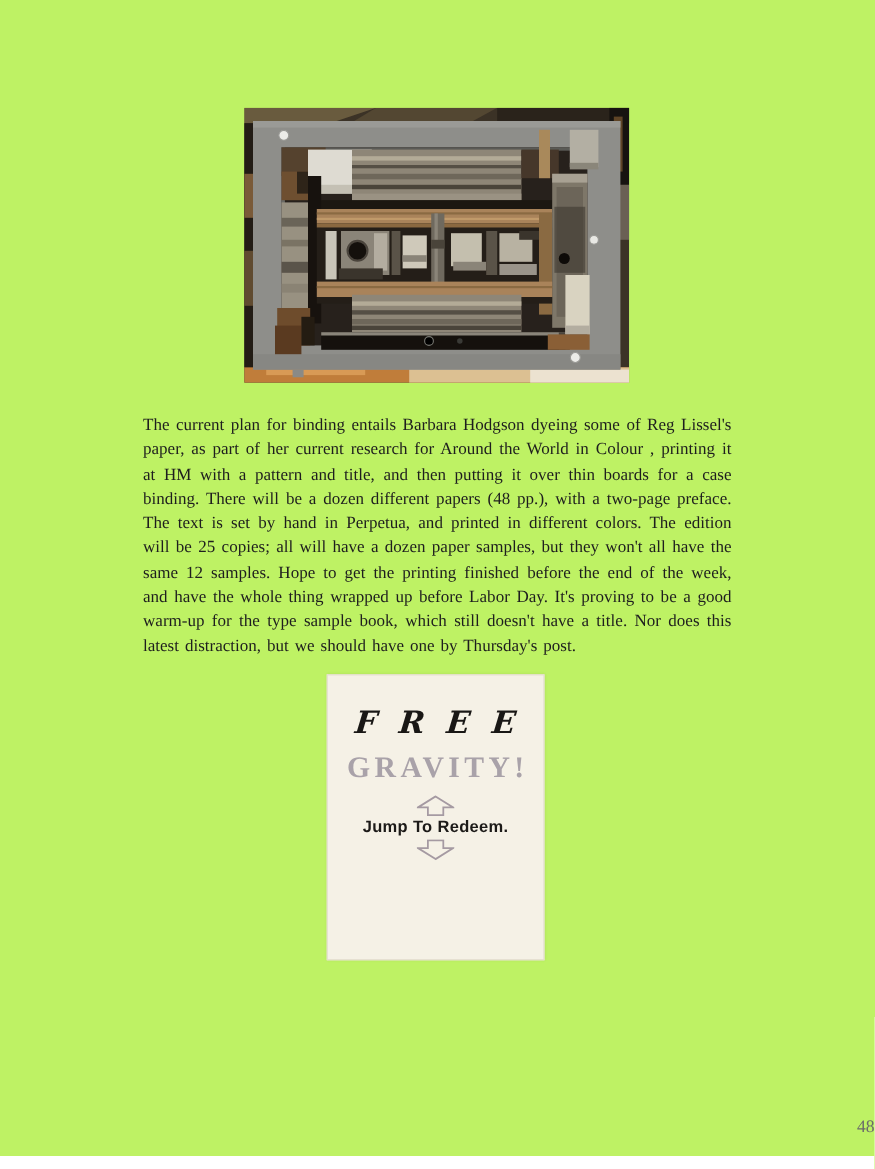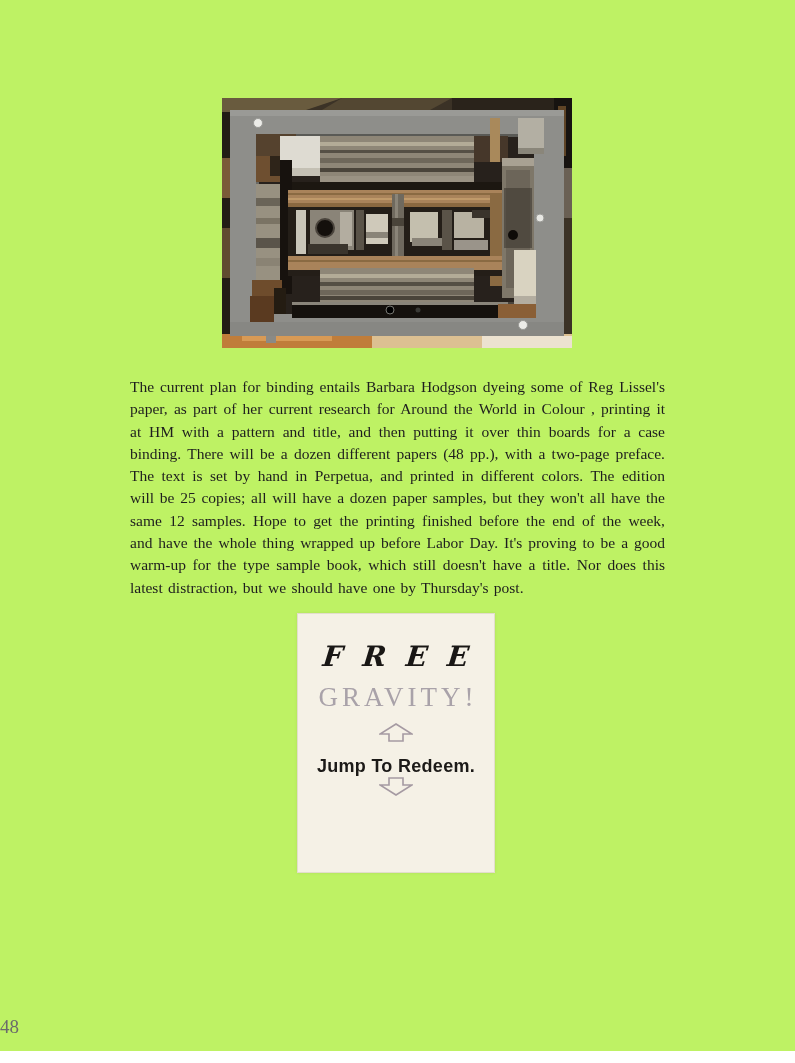--- a/index.html
+++ b/index.html
@@ -23,39 +23,39 @@
     display:flex;flex-direction:column;align-items:center;
   }
   .card-free{
     margin-top:28px;margin-left:20px;
     font-family:"DejaVu Serif",serif;font-style:italic;font-weight:bold;
     font-size:28px;line-height:30px;letter-spacing:20px;color:#191715;
     transform:skewX(-6deg);
   }
   .card-gravity{
     margin-top:10px;margin-left:4px;
-    font-family:"Liberation Serif",serif;font-weight:400;
+    font-family:"Liberation Serif",serif;font-weight:700;
     font-size:27px;line-height:30px;letter-spacing:4px;color:#a9a2a9;
   }
   .card-arrow{display:block;}
   .arrow-up{margin-top:11px;}
   .arrow-down{margin-top:3px;}
   .card-redeem{
-    margin-top:16px;
+    margin-top:2px;
     font-family:"Liberation Sans",sans-serif;font-weight:700;
-    font-size:18px;line-height:16px;letter-spacing:0.3px;color:#1c1a18;
+    font-size:15px;line-height:16px;letter-spacing:0.3px;color:#1c1a18;
   }
   .footnote{
     position:absolute;left:130px;top:911px;width:535px;margin:0;
     font-size:15.5px;line-height:22.3px;font-style:italic;
     text-align:justify;text-align-last:justify;color:#242424;word-spacing:2px;
   }
   .page-number{
     position:absolute;left:0;top:1016px;width:795px;margin:0;
-    text-align:left;font-size:19px;color:#6b6b6b;
+    text-align:right;font-size:16px;color:#6b6b6b;
   }
 </style>
 </head>
 <body>
 
 <div class="page">
 
   <figure class="photo">
     <svg viewBox="0 0 350 250" width="350" height="250">
 

